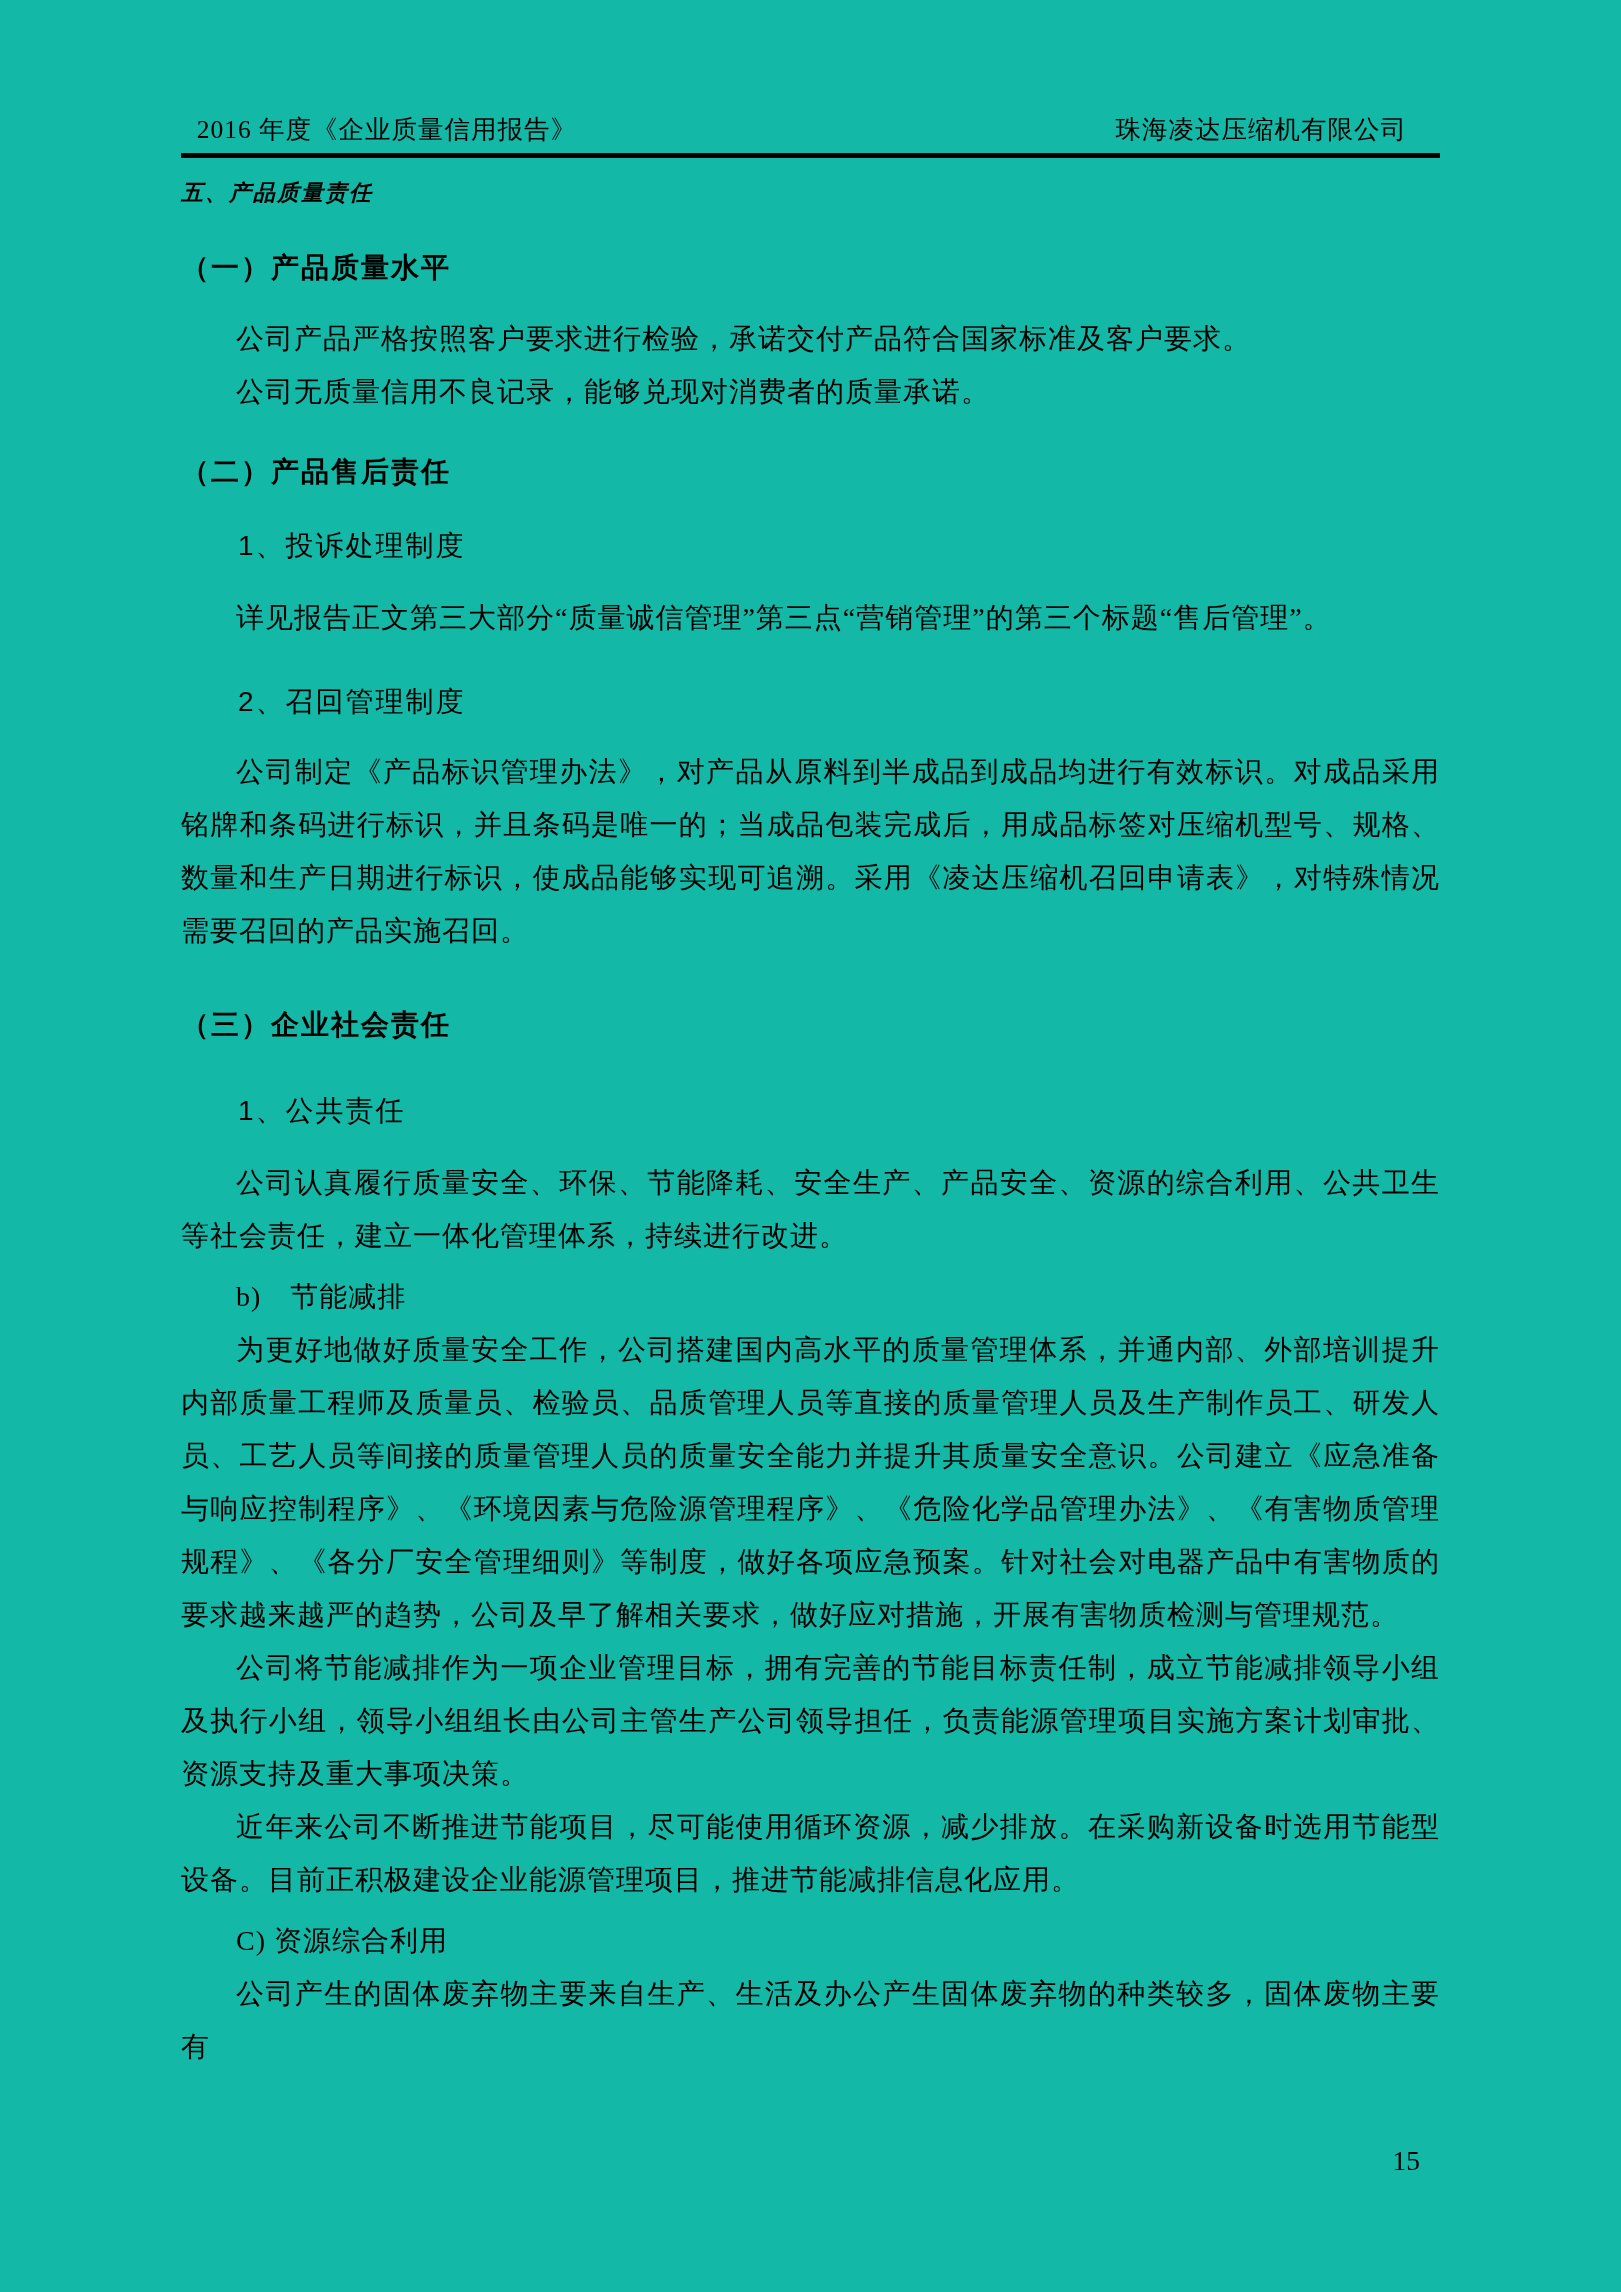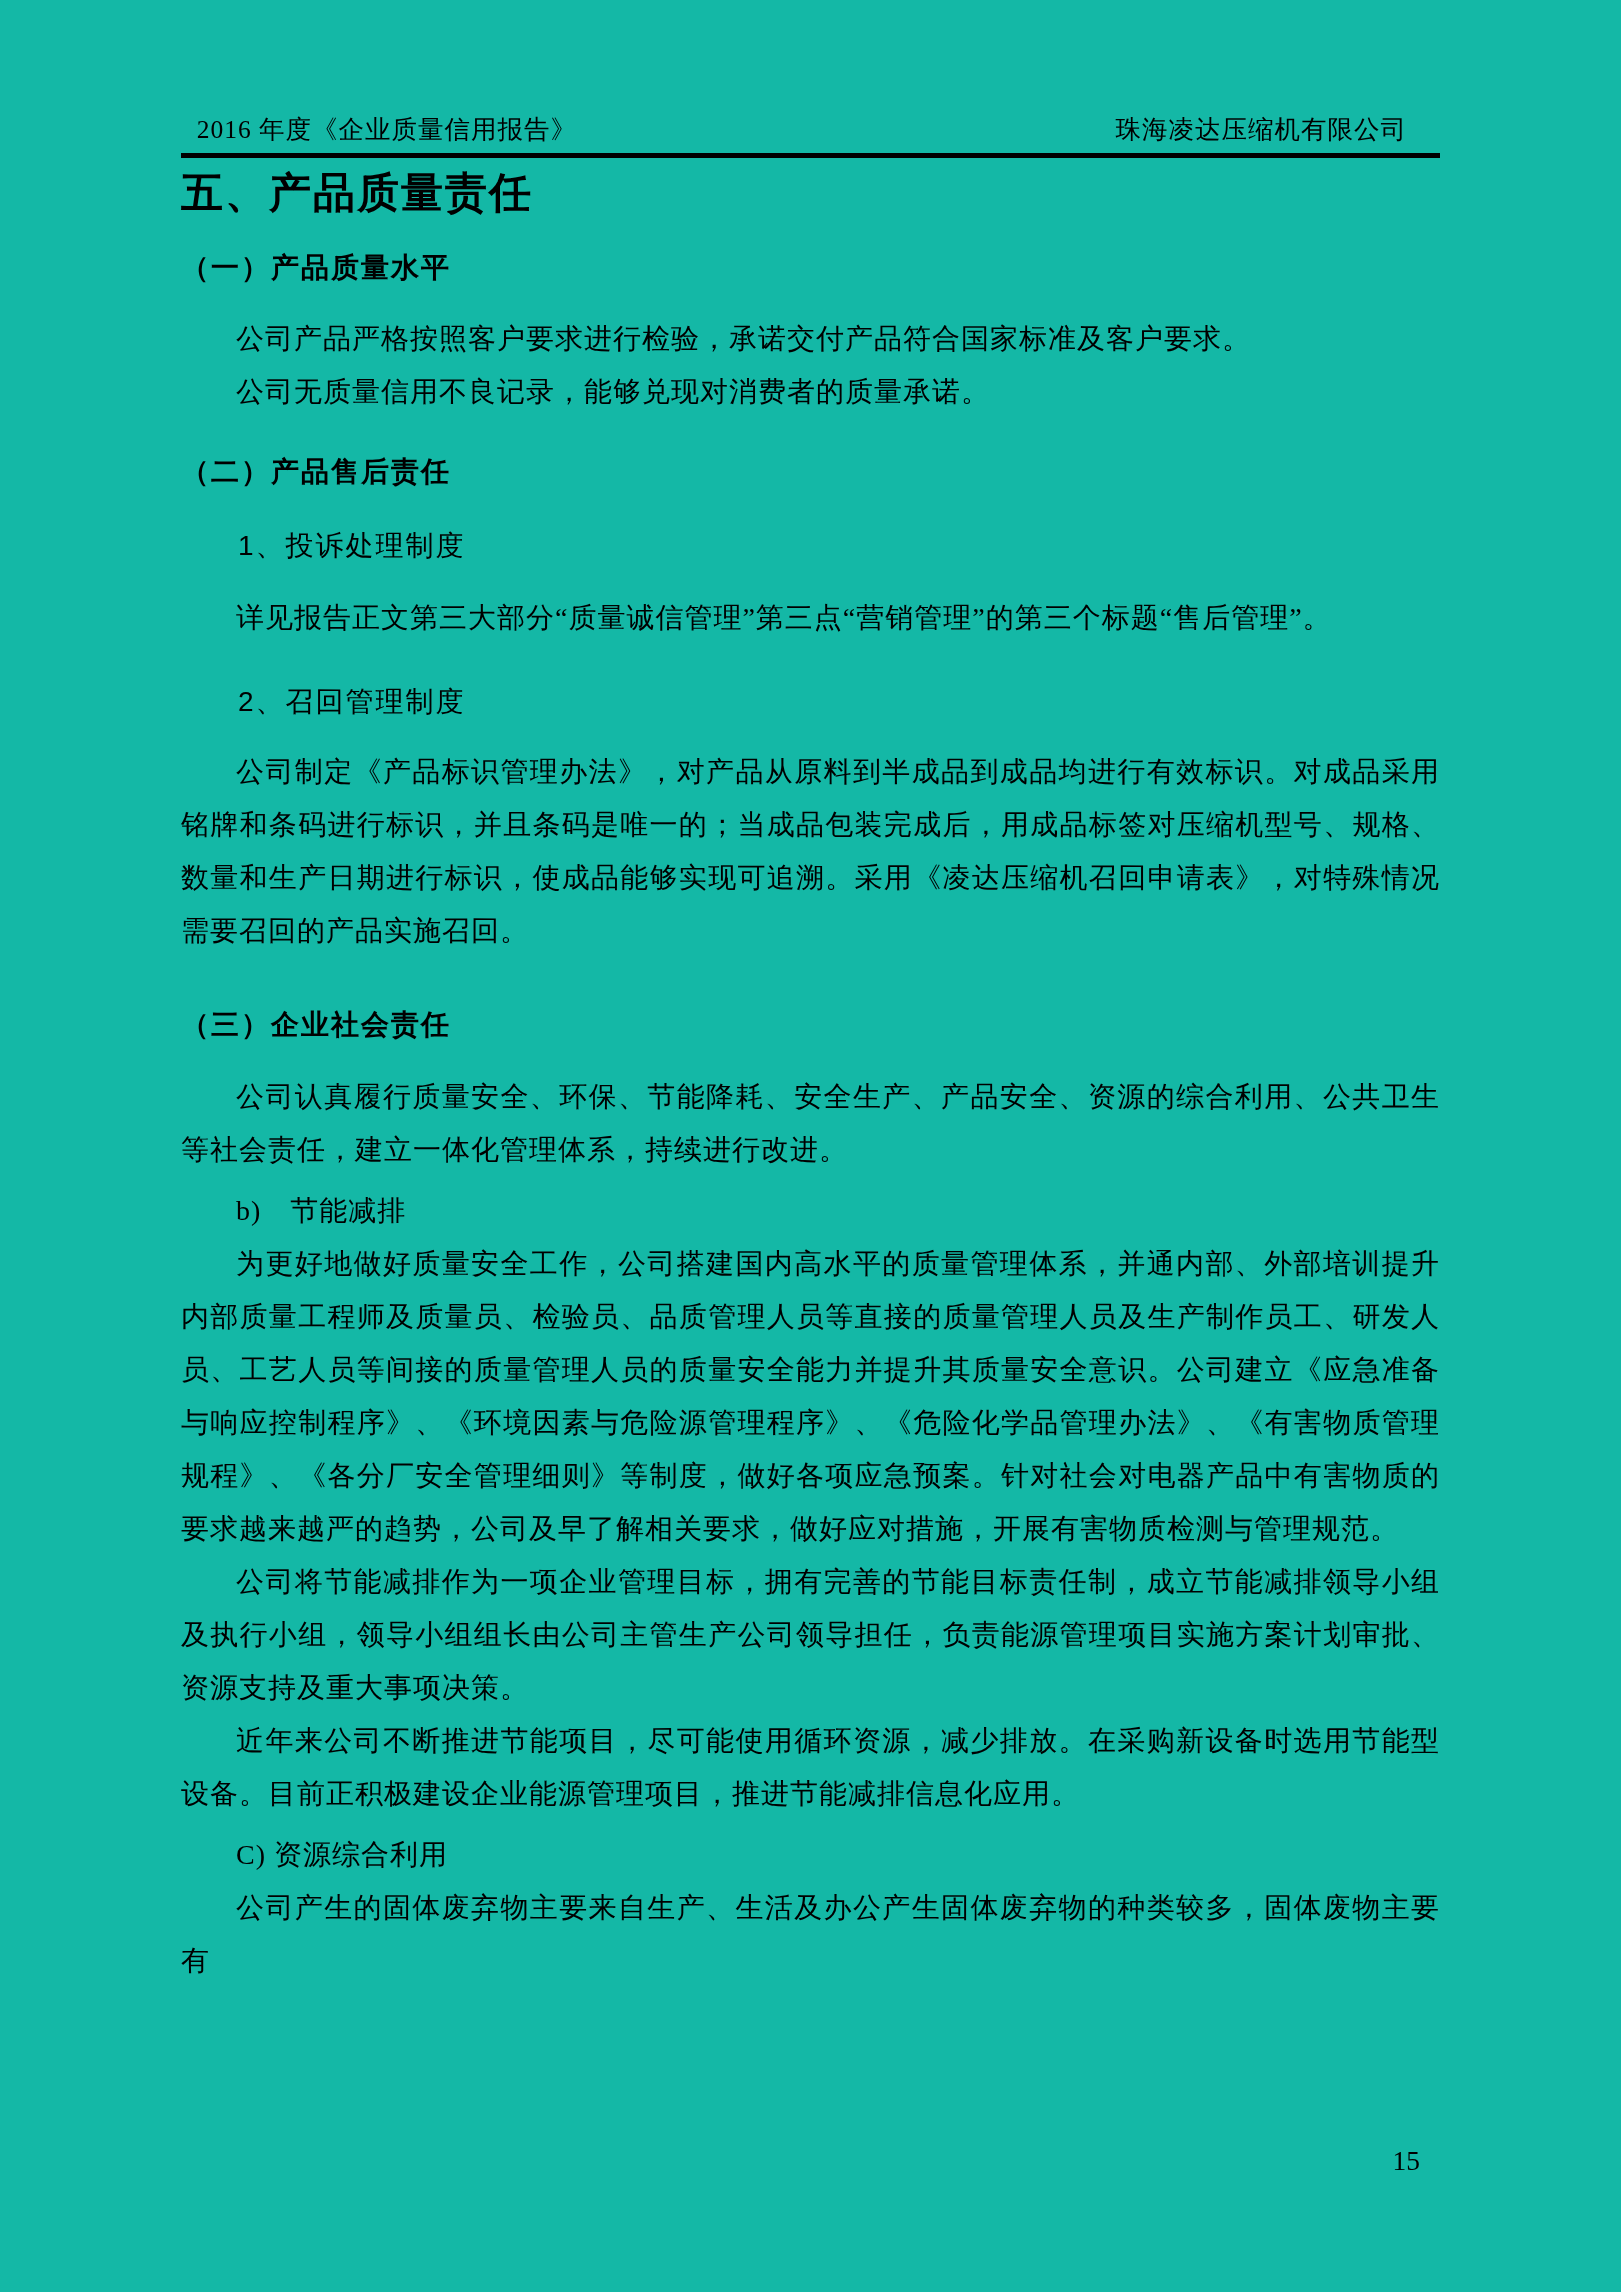--- a/index.html
+++ b/index.html
@@ -32,23 +32,24 @@
   .header-rule{
     margin-top:7.8px;
     height:4.9px;
     background:#000;
   }
   
   .h-l1{
     margin:17.6px 0 0 0;
     font-family:"Liberation Sans","DejaVu Sans",sans-serif;
     font-weight:bold;
-    font-size:42px;
+    font-size:22px;
     line-height:35px;
     letter-spacing:2px;
+    font-style:italic;
   }
   .h-l2{
     margin:41px 0 0 0;
     font-family:"Liberation Sans","DejaVu Sans",sans-serif;
     font-weight:bold;
     font-size:28px;
     line-height:33px;
     letter-spacing:2px;
   }
   .h-l2.s2{margin-top:37px;}
@@ -106,20 +107,21 @@
     <p class="para after-h2">公司产品严格按照客户要求进行检验，承诺交付产品符合国家标准及客户要求。</p>
     <p class="para">公司无质量信用不良记录，能够兑现对消费者的质量承诺。</p>
 
     <h2 class="h-l2 s2">（二）产品售后责任</h2>
     <h3 class="h-l3">1、投诉处理制度</h3>
     <p class="para after-h3">详见报告正文第三大部分“质量诚信管理”第三点“营销管理”的第三个标题“售后管理”。</p>
     <h3 class="h-l3">2、召回管理制度</h3>
     <p class="para mt28">公司制定《产品标识管理办法》，对产品从原料到半成品到成品均进行有效标识。对成品采用铭牌和条码进行标识，并且条码是唯一的；当成品包装完成后，用成品标签对压缩机型号、规格、数量和生产日期进行标识，使成品能够实现可追溯。采用《凌达压缩机召回申请表》，对特殊情况需要召回的产品实施召回。</p>
 
     <h2 class="h-l2 s3">（三）企业社会责任</h2>
+    <h3 class="h-l3 pub">1、公共责任</h3>
     <p class="para mt30">公司认真履行质量安全、环保、节能降耗、安全生产、产品安全、资源的综合利用、公共卫生等社会责任，建立一体化管理体系，持续进行改进。</p>
     <p class="para item">b)　节能减排</p>
     <p class="para">为更好地做好质量安全工作，公司搭建国内高水平的质量管理体系，并通内部、外部培训提升内部质量工程师及质量员、检验员、品质管理人员等直接的质量管理人员及生产制作员工、研发人员、工艺人员等间接的质量管理人员的质量安全能力并提升其质量安全意识。公司建立《应急准备与响应控制程序》、《环境因素与危险源管理程序》、《危险化学品管理办法》、《有害物质管理规程》、《各分厂安全管理细则》等制度，做好各项应急预案。针对社会对电器产品中有害物质的要求越来越严的趋势，公司及早了解相关要求，做好应对措施，开展有害物质检测与管理规范。</p>
     <p class="para">公司将节能减排作为一项企业管理目标，拥有完善的节能目标责任制，成立节能减排领导小组及执行小组，领导小组组长由公司主管生产公司领导担任，负责能源管理项目实施方案计划审批、资源支持及重大事项决策。</p>
     <p class="para">近年来公司不断推进节能项目，尽可能使用循环资源，减少排放。在采购新设备时选用节能型设备。目前正积极建设企业能源管理项目，推进节能减排信息化应用。</p>
     <p class="para item">C) 资源综合利用</p>
     <p class="para">公司产生的固体废弃物主要来自生产、生活及办公产生固体废弃物的种类较多，固体废物主要有</p>
 
   </div>
 

